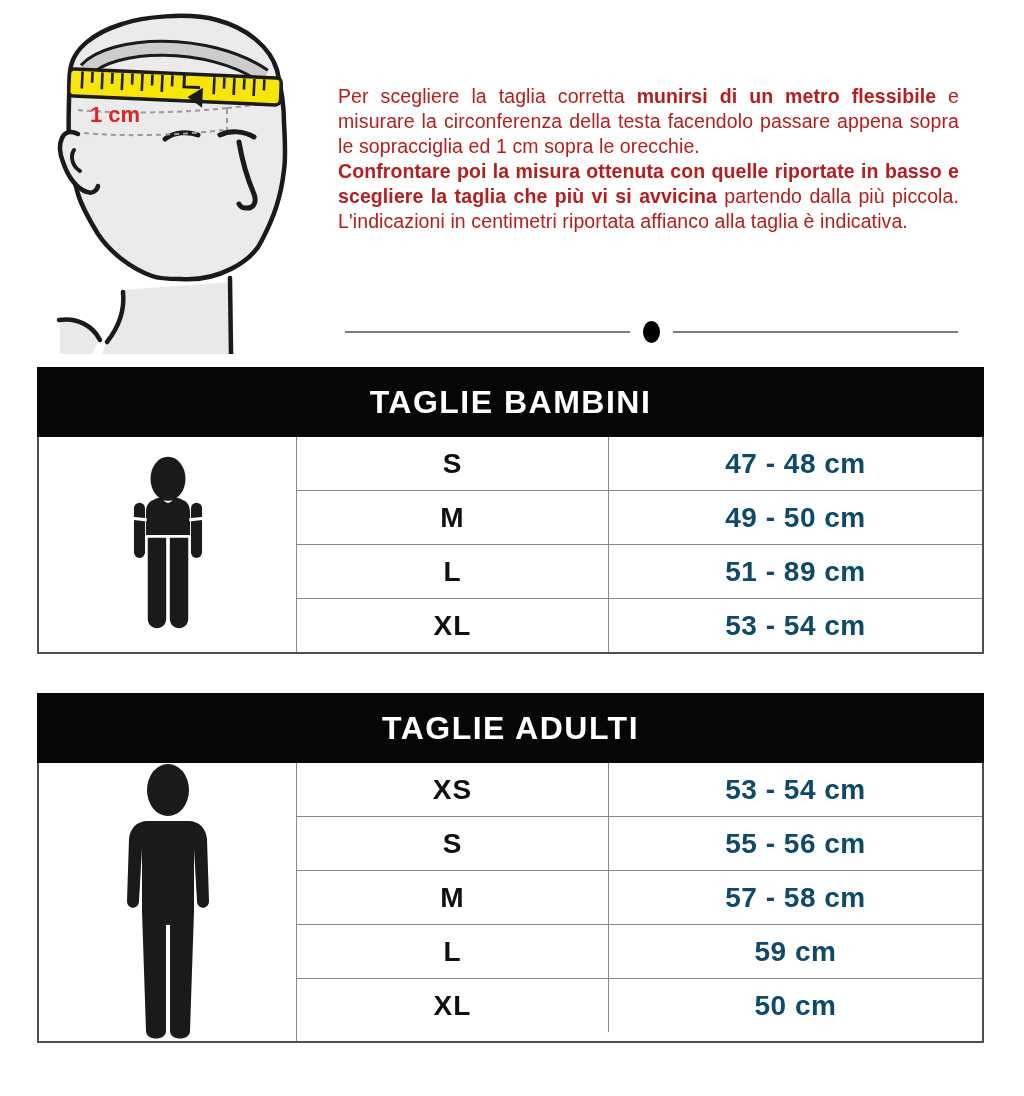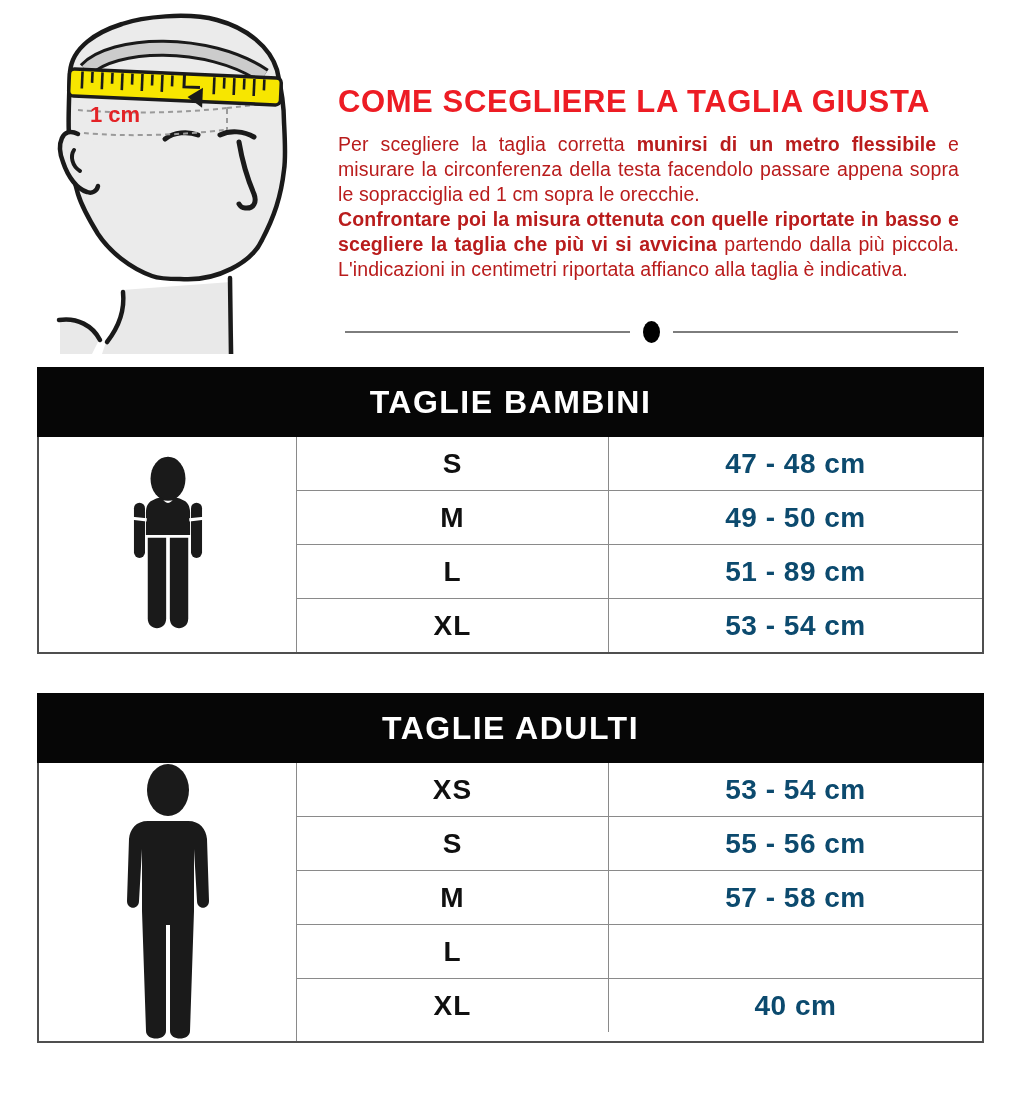--- a/index.html
+++ b/index.html
@@ -120,21 +120,20 @@
       </g>
 
       <path d="M182 67 L182 80 L198 80" stroke="#1a1a1a" stroke-width="3" fill="none"></path>
       <path d="M186 90 L201 80 L201 100 Z" fill="#1a1a1a"></path>
     </g>
 
     <text x="88" y="120" class="label-1cm" fill="#e32226">1 cm</text>
   </svg>
 
   <div class="intro">
-    <h1>COME SCEGLIERE LA TAGLIA GIUSTA</h1>
     <p><span>Per scegliere la taglia corretta </span><b>munirsi di un metro flessibile</b><span> e misurare la circonferenza della testa facendolo passare appena sopra le sopracciglia ed 1 cm sopra le orecchie.</span><br><b>Confrontare poi la misura ottenuta con quelle riportate in basso e scegliere la taglia che più vi si avvicina</b><span> partendo dalla più piccola. L'indicazioni in centimetri riportata affianco alla taglia è indicativa.</span></p>
   </div>
 
   <div class="divider">
     <div class="line"></div>
     <div class="dot"></div>
     <div class="line"></div>
   </div>
 </div>
 
@@ -205,20 +204,21 @@
       <div class="row">
         <div class="cell-size">S</div>
         <div class="cell-range">55 - 56 cm</div>
       </div>
       <div class="row">
         <div class="cell-size">M</div>
         <div class="cell-range">57 - 58 cm</div>
       </div>
       <div class="row">
         <div class="cell-size">L</div>
+        <div class="cell-range">59 cm</div>
       </div>
       <div class="row">
         <div class="cell-size">XL</div>
-        <div class="cell-range">40 cm</div>
+        <div class="cell-range">50 cm</div>
       </div>
     </div>
   </div>
 </section>
 
 </body></html>

